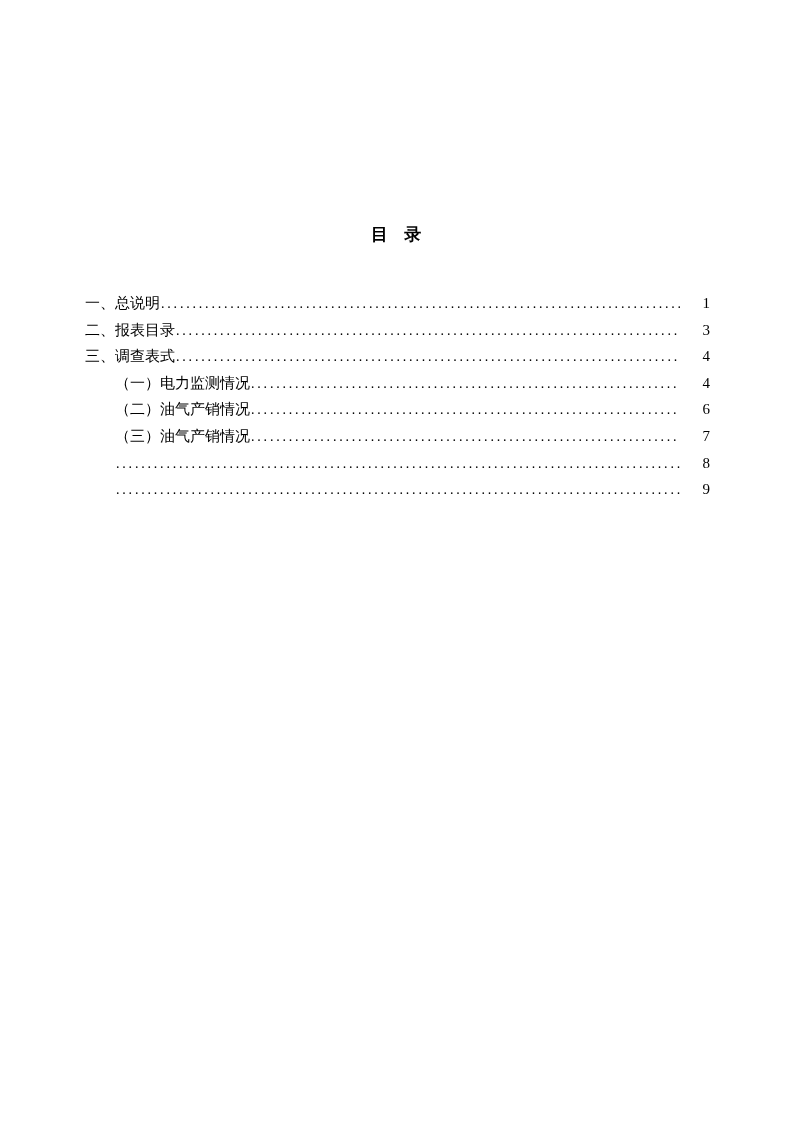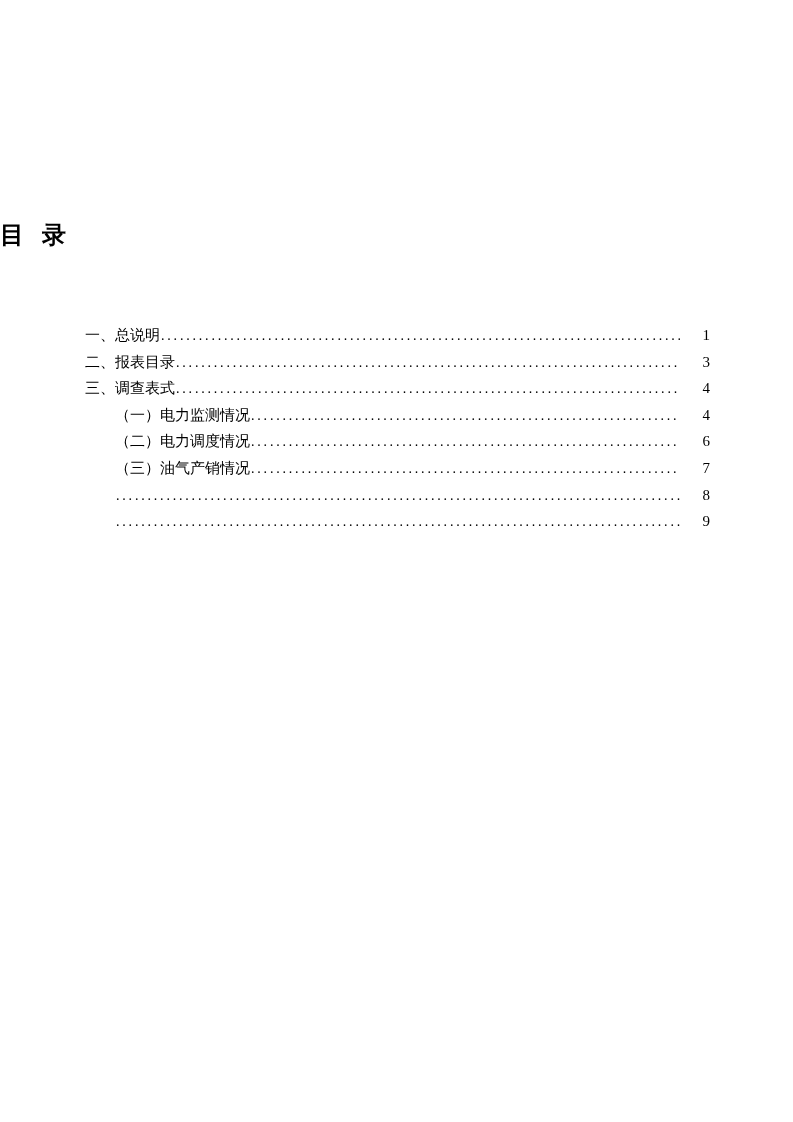--- a/index.html
+++ b/index.html
@@ -15,30 +15,31 @@
     overflow: hidden;
     font-family: "Liberation Serif", "DejaVu Serif", serif;
     color: #000000;
   }
   .doc-title {
     position: absolute;
     top: 220px;
     left: 0;
     width: 100%;
     margin: 0;
-    font-size: 24px;
+    text-align: center;
+    font-size: 17px;
     line-height: 30px;
     font-weight: bold;
     letter-spacing: 1px;
     word-spacing: 10px;
     color: #000000;
   }
   .toc {
     position: absolute;
-    top: 322px;
+    top: 290px;
     left: 85px;
     width: 625px;
   }
   .toc-row {
     display: flex;
     align-items: baseline;
     height: 26.6px;
     line-height: 26.6px;
     font-size: 15px;
     white-space: nowrap;
@@ -97,21 +98,21 @@
       <span class="toc-page">4</span>
     </div>
 
     <div class="toc-row level-2">
       <span class="toc-label">（一）电力监测情况</span>
       <span class="toc-dots"></span>
       <span class="toc-page">4</span>
     </div>
 
     <div class="toc-row level-2">
-      <span class="toc-label">（二）电力调度情况</span>
+      <span class="toc-label">（二）油气产销情况</span>
       <span class="toc-dots"></span>
       <span class="toc-page">6</span>
     </div>
 
     <div class="toc-row level-2">
       <span class="toc-label">（三）油气产销情况</span>
       <span class="toc-dots"></span>
       <span class="toc-page">7</span>
     </div>
 

